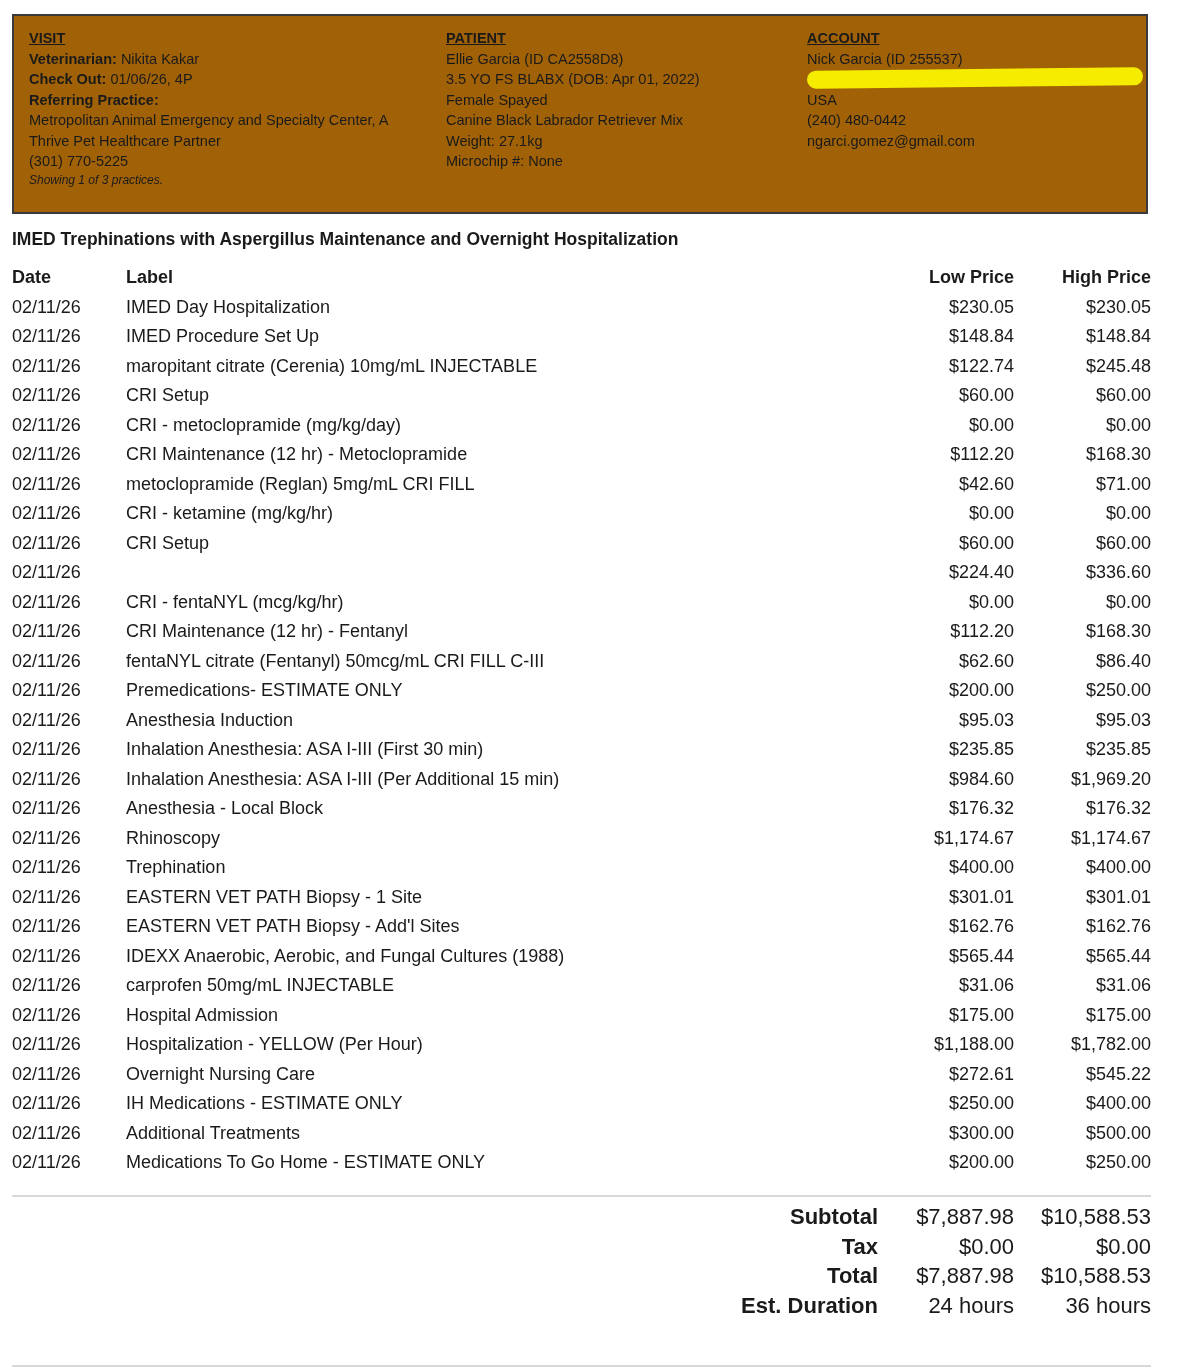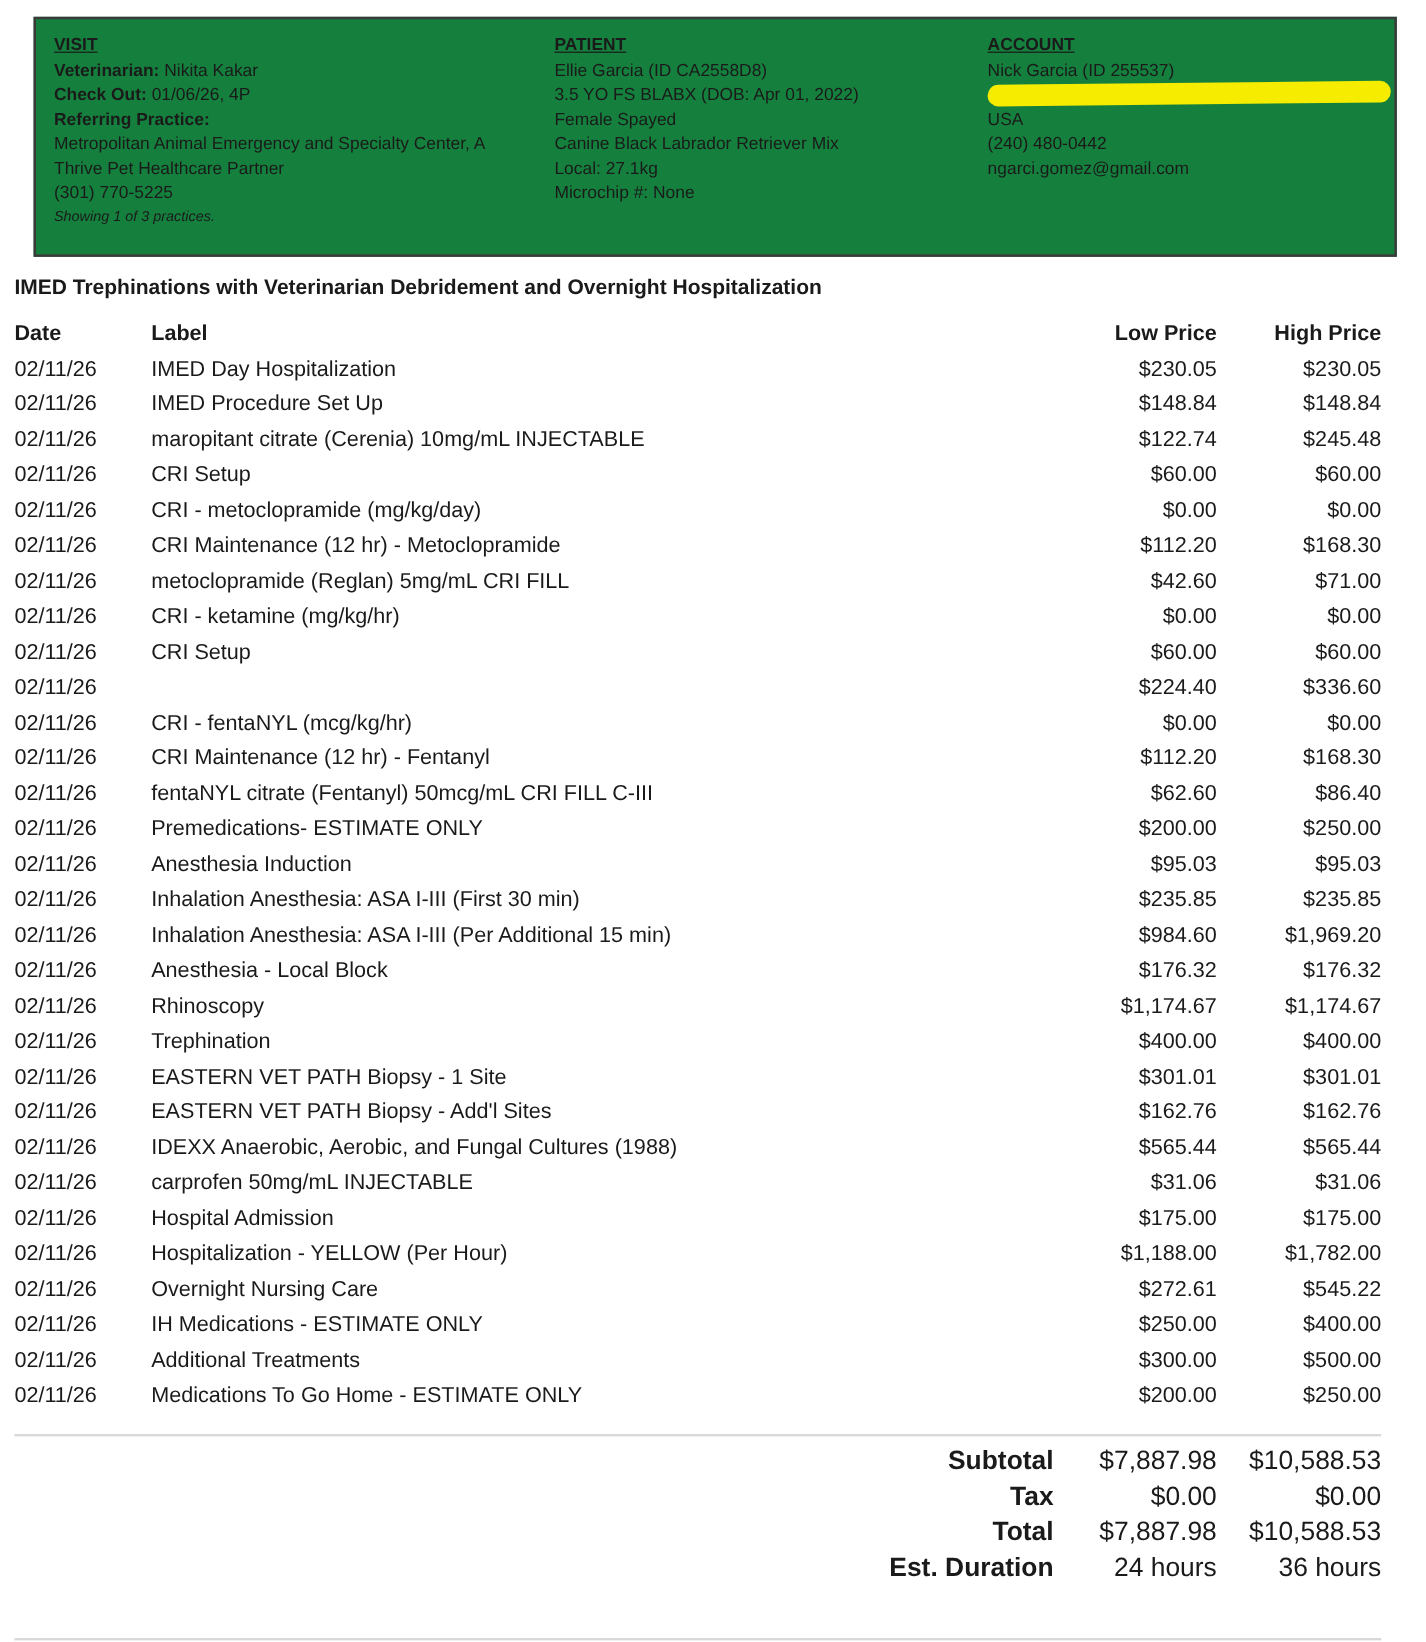--- a/index.html
+++ b/index.html
@@ -2,21 +2,21 @@
 <html><head>
 <meta charset="utf-8">
 <style>
   html, body { margin: 0; padding: 0; background: #ffffff; }
   body {
     width: 1188px; height: 1368px; overflow: hidden; position: relative;
     font-family: "Liberation Sans", "DejaVu Sans", sans-serif; color: #1a1a1a;
   }
   .header-box {
     position: absolute; left: 12px; top: 14px; width: 1136px; height: 200px;
-    background: #15803d; border: 2px solid #3a3a3a; box-sizing: border-box; margin-left: 16px;
+    background: #a16207; border: 2px solid #3a3a3a; box-sizing: border-box;
   }
   .col { position: absolute; top: 12px; font-size: 14.5px; line-height: 20.5px; }
   .col-visit { left: 15px; width: 400px; }
   .col-patient { left: 432px; width: 340px; }
   .col-account { left: 793px; width: 330px; }
   .sec-title { font-weight: bold; text-decoration: underline; }
   .lbl { font-weight: bold; }
   .note { font-style: italic; font-size: 12px; line-height: 16px; }
   .redact {
     position: absolute; left: 793px; top: 53px; width: 336px; height: 18px;
@@ -56,36 +56,36 @@
     <div>(301) 770-5225</div>
     <div class="note">Showing 1 of 3 practices.</div>
   </div>
 
   <div class="col col-patient">
     <div class="sec-title">PATIENT</div>
     <div>Ellie Garcia (ID CA2558D8)</div>
     <div>3.5 YO FS BLABX (DOB: Apr 01, 2022)</div>
     <div>Female Spayed</div>
     <div>Canine Black Labrador Retriever Mix</div>
-    <div>Local: 27.1kg</div>
+    <div>Weight: 27.1kg</div>
     <div>Microchip #: None</div>
   </div>
 
   <div class="col col-account" style="left:793px;">
     <div class="sec-title">ACCOUNT</div>
     <div>Nick Garcia (ID 255537)</div>
     <div class="redact-spacer"></div>
     <div>USA</div>
     <div>(240) 480-0442</div>
     <div>ngarci.gomez@gmail.com</div>
   </div>
   <div class="redact"></div>
 </div>
 
-<div class="plan-title">IMED Trephinations with Veterinarian Debridement and Overnight Hospitalization</div>
+<div class="plan-title">IMED Trephinations with Aspergillus Maintenance and Overnight Hospitalization</div>
 
 <div class="tbl" id="items-table">
   <div class="row head">
     <span class="c-date">Date</span>
     <span class="c-label">Label</span>
     <span class="c-low">Low Price</span>
     <span class="c-high">High Price</span>
   </div>
   <div id="items-body">
       <div class="row">

